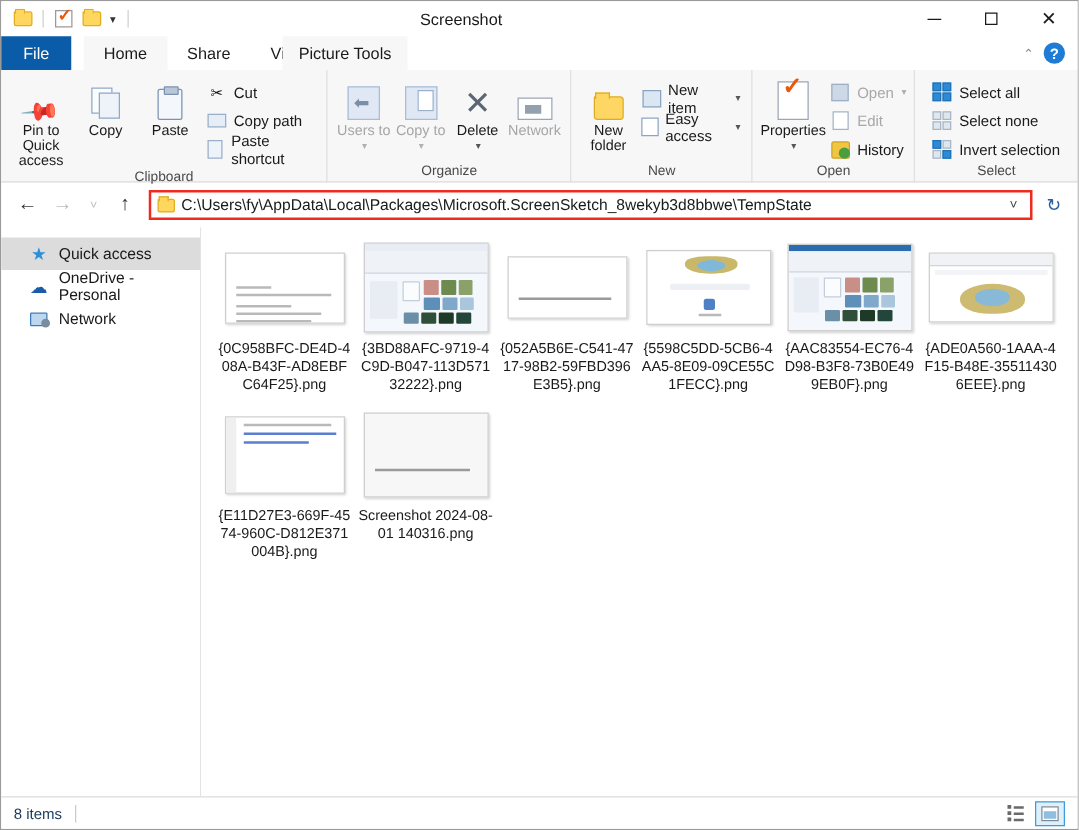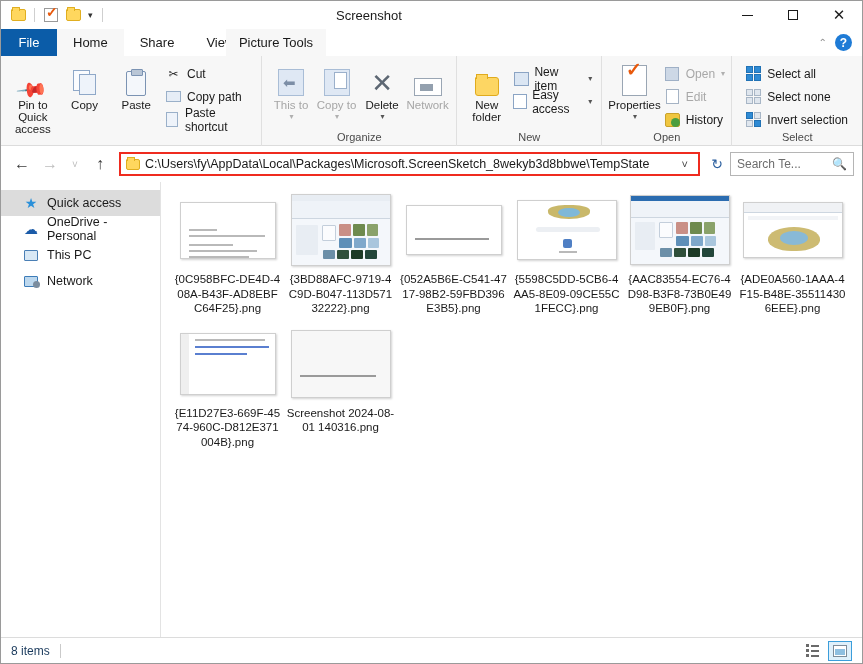--- a/index.html
+++ b/index.html
@@ -89,21 +89,21 @@
   .tab {
     height: 27px; padding: 0 16px;
     display: flex; align-items: center; justify-content: center;
     font-size: 13px; color: #1a1a1a;
     background: transparent;
   }
   .tab-file {
     background: #0b5ca8; color: #ffffff;
     min-width: 56px; padding: 0 16px;
   }
-  .tab-active { background: #f7f7f7; }
+  .tab-active { background: #f7f7f7; margin-left: 10px; }
   .tab-pt {
     position: absolute; left: 225px; top: 0;
     width: 100px; height: 27px;
     background: #f7f7f7;
     display: flex; align-items: center; justify-content: center;
     font-size: 13px; color: #1a1a1a;
   }
   .tabstrip-right {
     position: absolute; right: 4px; top: 0; height: 27px;
     display: flex; align-items: center; gap: 8px; padding-right: 6px;
@@ -420,31 +420,32 @@
             <span>Copy path</span>
           </div>
           <div class="smallbtn">
             <span class="si">
                 <span style="width:12px;height:15px;background:#eef3fa;border:1px solid #9ab0c9;display:block;"></span>
               </span>
             <span>Paste shortcut</span>
           </div>
         </div>
       </div>
+      <div class="rgroup-label">Clipboard</div>
     </div>
 
     <div class="rgroup" style="width:195px;">
       <div class="rgroup-body">
         <div class="bigbtn dim">
           <div class="ic">
               <div class="movebox">
                 <span class="arr-left">⬅</span>
               </div>
             </div>
-          <span>This to</span>
+          <span>Users to</span>
           <span class="drop-caret dim">▾</span>
         </div>
         <div class="bigbtn dim">
           <div class="ic">
               <div class="copybox">
                 <div class="mini"></div>
               </div>
             </div>
           <span>Copy to</span>
           <span class="drop-caret dim">▾</span>
@@ -584,42 +585,32 @@
         <span>↑</span>
       </div>
     <div class="addrwrap">
       <div class="addr-folder"></div>
       <div class="addr-text">C:\Users\fy\AppData\Local\Packages\Microsoft.ScreenSketch_8wekyb3d8bbwe\TempState</div>
       <div class="addr-caret"><span>˅</span></div>
     </div>
     <div class="refresh-btn">
         <span>↻</span>
       </div>
-    <div class="searchbox">
-      <span>Search Te...</span>
-      <span class="search-ico">🔍</span>
-    </div>
   </div>
 
   <div class="main">
 
     <div class="sidebar">
       <div class="navitem selected">
         <span class="nav-ico star-ico">★</span>
         <span>Quick access</span>
       </div>
       <div class="navitem">
         <span class="nav-ico cloud-ico">☁</span>
         <span>OneDrive - Personal</span>
-      </div>
-      <div class="navitem">
-        <span class="nav-ico">
-            <span class="pc-ico"></span>
-          </span>
-        <span>This PC</span>
       </div>
       <div class="navitem">
         <span class="nav-ico">
             <span class="net-ico"></span>
           </span>
         <span>Network</span>
       </div>
     </div>
 
     <div class="content">

